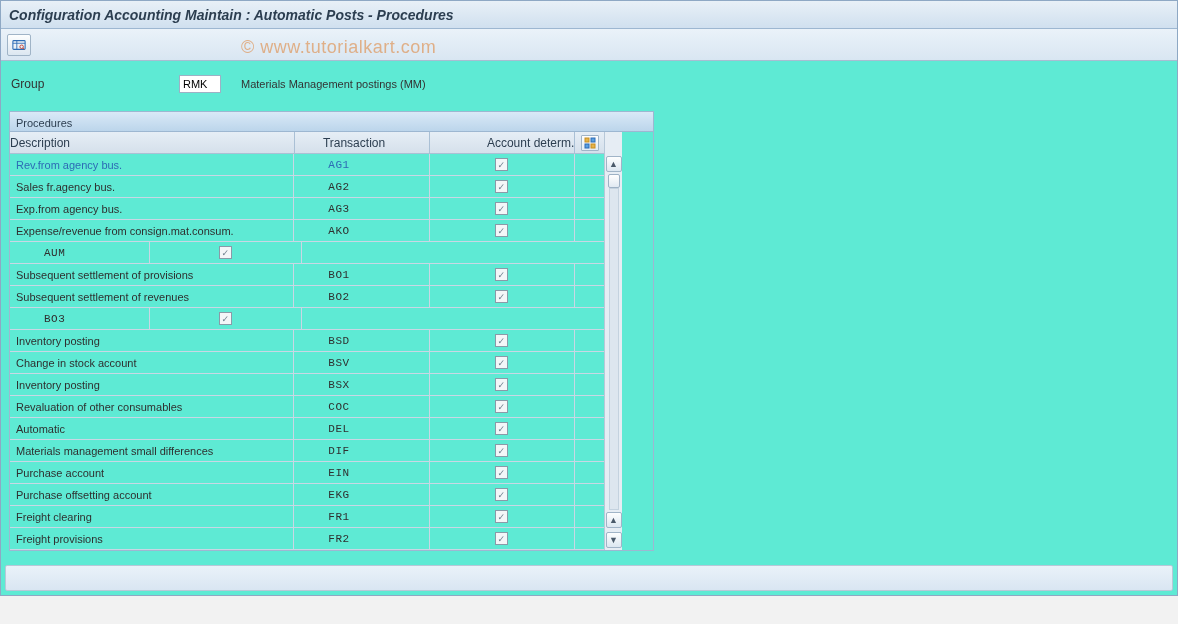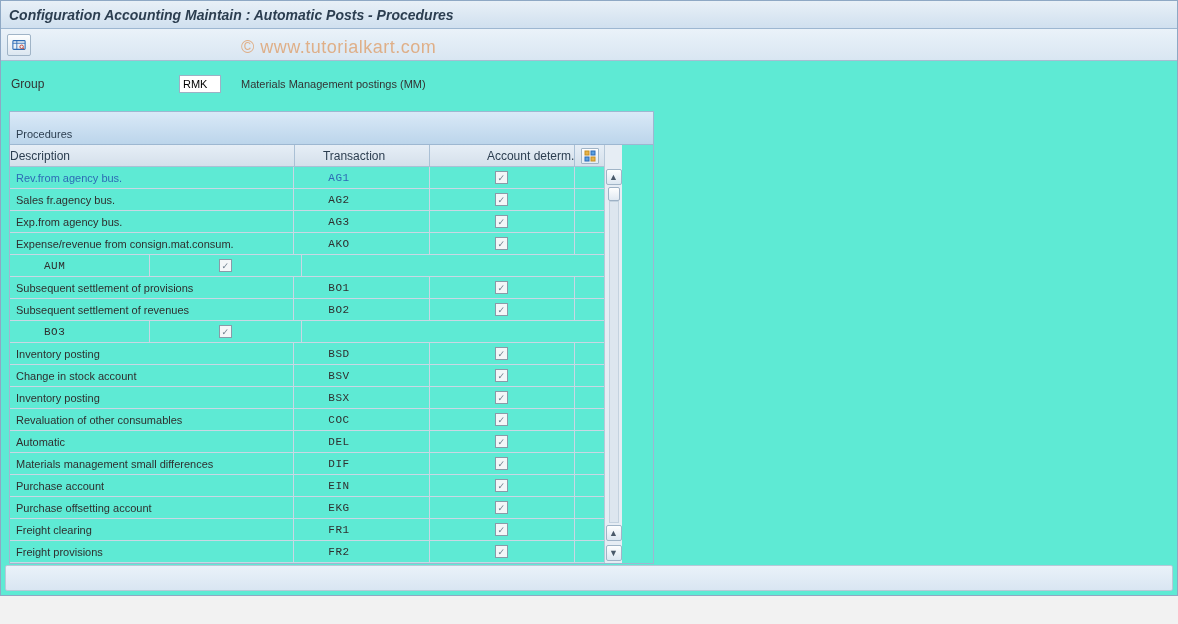--- a/index.html
+++ b/index.html
@@ -10,21 +10,21 @@
   .toolbar { height: 32px; background: linear-gradient(#eaf2f9,#d9e6f2); border-bottom:1px solid #a8bdd2; display:flex; align-items:center; padding:0 6px; gap:4px; position:relative;}
   .tbtn { width:24px; height:22px; border:1px solid #a0b4c7; background:linear-gradient(#fdfefe,#dce7f1); border-radius:2px; display:flex; align-items:center; justify-content:center; cursor:pointer; }
   .tbtn svg { width:14px; height:14px; }
   .watermark { position:absolute; left:240px; top:8px; font-size:18px; color:rgba(223,126,45,0.55); letter-spacing:0.5px; font-family: 'Segoe UI', Arial; }
   .content { padding: 14px 8px 8px 8px; }
   .group-row { display:flex; align-items:center; gap:8px; margin-bottom:18px; padding-left:2px;}
   .group-label { width:160px; color:#333; font-size:12px; }
   .group-input { width:42px; height:18px; border:1px solid #9db1c5; background:#fff; font-size:11px; text-align:left; padding:1px 3px; font-family: Arial, sans-serif; }
   .group-desc { margin-left:12px; color:#333; font-size:11px; }
   .panel { width: 645px; border:1px solid #9db7d1; position:relative;}
-  .panel-hdr { height:20px; background:linear-gradient(#d9e9f7,#bcd5eb); border-bottom:1px solid #9db7d1; padding:16px 6px; font-size:11px; color:#2c3e50; }
+  .panel-hdr { height:20px; background:linear-gradient(#d9e9f7,#bcd5eb); border-bottom:1px solid #9db7d1; padding:5px 6px; font-size:11px; color:#2c3e50; }
   .grid-wrap { display:flex; }
   .grid { width: 594px; }
   .ghdr { display:flex; background:linear-gradient(#e6eef6,#d5e0eb); border-bottom:1px solid #aac0d5; height:22px; }
   .ghdr .cell { border-right:1px solid #aac0d5; padding:4px 0; font-size:12px; color:#2c3e50; }
   .col-desc { width: 298px; }
   .col-trx  { width: 112px; margin-left: 28px; }
   .col-acc  { width: 152px; text-align:right; }
   .col-cfg  { width: 30px; display:flex;align-items:center;justify-content:center; border-right:none !important; }
   .cfg-btn { width:18px; height:16px; border:1px solid #a0b4c7; background:linear-gradient(#fefefe,#e4edf5); border-radius:1px; display:flex; align-items:center; justify-content:center; cursor:pointer;}
   .cfg-btn svg { width:12px;height:12px;}

